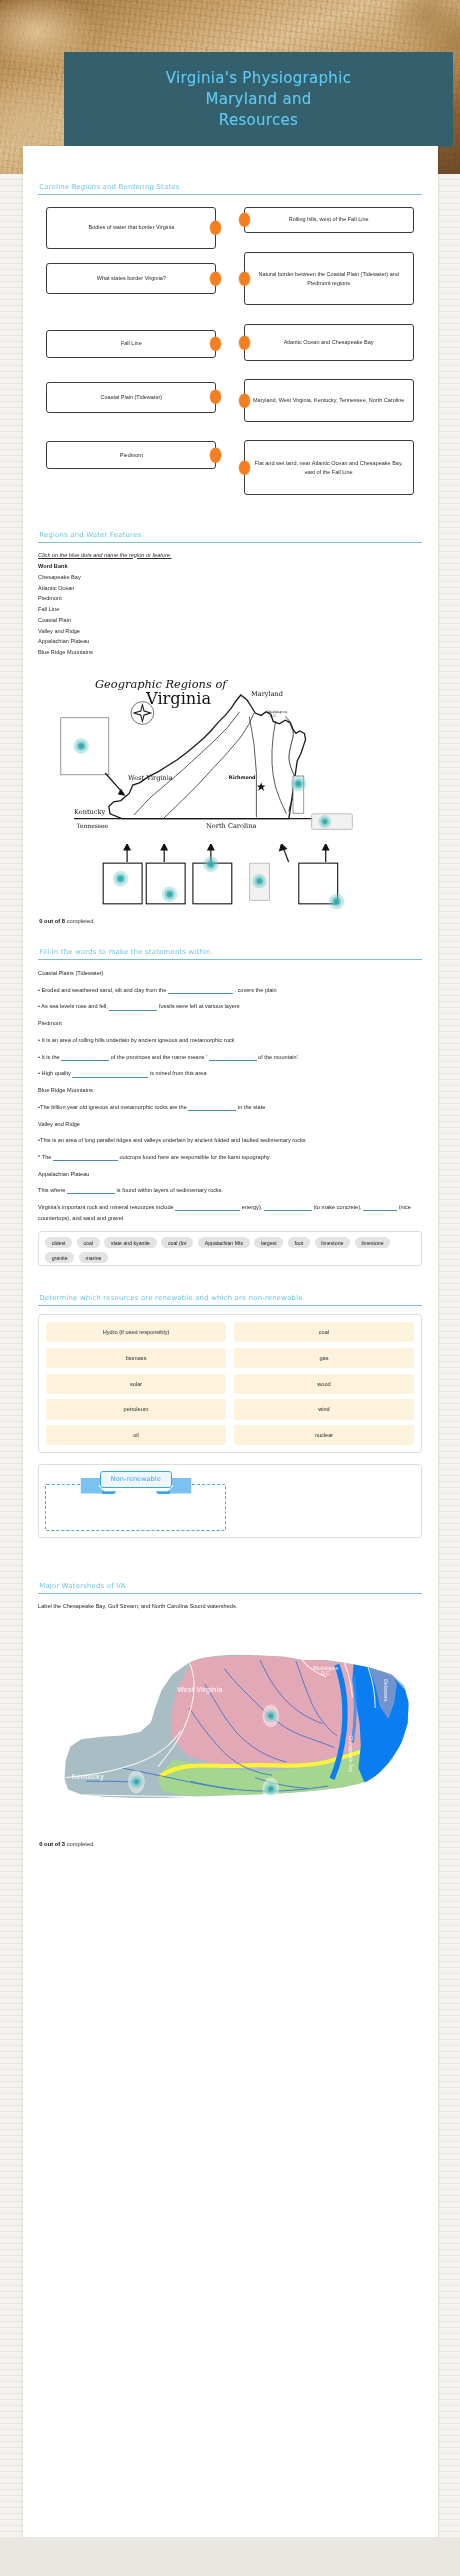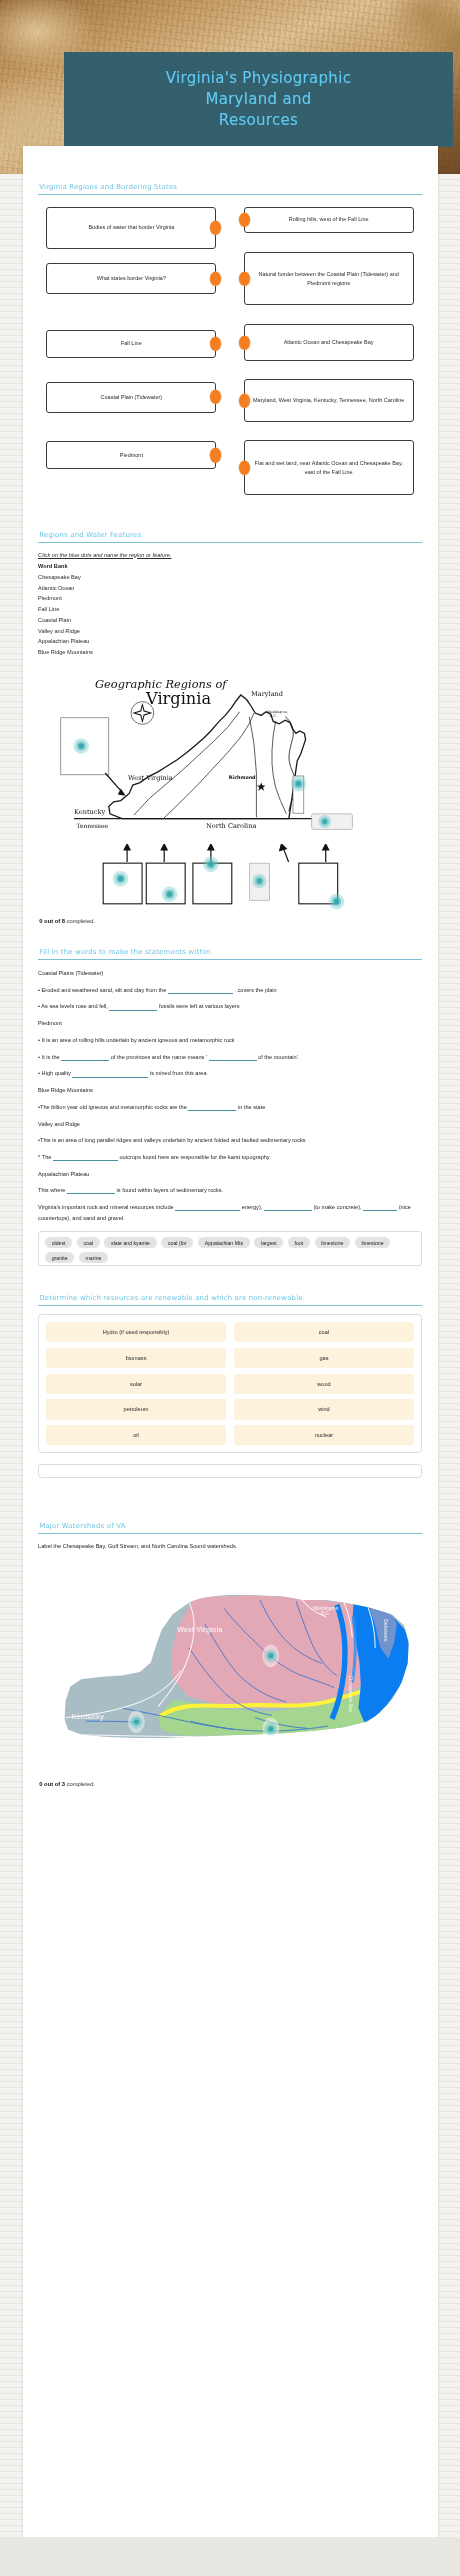--- a/index.html
+++ b/index.html
@@ -245,21 +245,21 @@
       <div>Virginia's Physiographic</div>
       <div>Maryland and</div>
       <div>Resources</div>
     </div>
   </div>
 </div>
 
 <div class="sheet">
 
   <div class="sec">
-    <div class="sec-head">Virginia Regions and Bordering States</div>
+    <div class="sec-head">Caroline Regions and Bordering States</div>
     <hr class="sec-rule">
 
     <div class="match-grid">
       <div class="match-col">
         <div class="mbox" style="min-height:42px;display:flex;align-items:center;justify-content:center;">
           <span>Bodies of water that border Virginia</span>
           <span class="dot right"></span>
         </div>
         <div class="mbox" style="min-height:31px;display:flex;align-items:center;justify-content:center;margin-top:3.6px;">
           <span>What states border Virginia?</span>
@@ -532,20 +532,32 @@
       <div class="rescell">solar</div>
       <div class="rescell">wood</div>
       <div class="rescell">petroleum</div>
       <div class="rescell">wind</div>
       <div class="rescell">oil</div>
       <div class="rescell">nuclear</div>
     </div>
 
     <div class="dropwrap">
 
+      <div class="dz blue">
+        <svg class="ribbon-tails" viewBox="0 0 186 26">
+          <polygon points="0,0 44,0 30,13 44,26 0,26" fill="#7cc2f0"></polygon>
+          <polygon points="186,0 142,0 156,13 142,26 186,26" fill="#7cc2f0"></polygon>
+          <polygon points="36,22 60,22 54,30 36,30" fill="#3fa3e8"></polygon>
+          <polygon points="150,22 126,22 132,30 150,30" fill="#3fa3e8"></polygon>
+        </svg>
+        <div class="ribbon">
+          <div class="ribbon-label">Non-renewable</div>
+        </div>
+        <div class="dz-box"></div>
+      </div>
     </div>
   </div>
 
   <div class="sec" style="margin-top:44px;">
     <div class="sec-head">Major Watersheds of VA</div>
     <hr class="sec-rule">
 
     <p class="ws-instr">Label the Chesapeake Bay, Gulf Stream, and North Carolina Sound watersheds.</p>
 
     <div class="ws-wrap">

